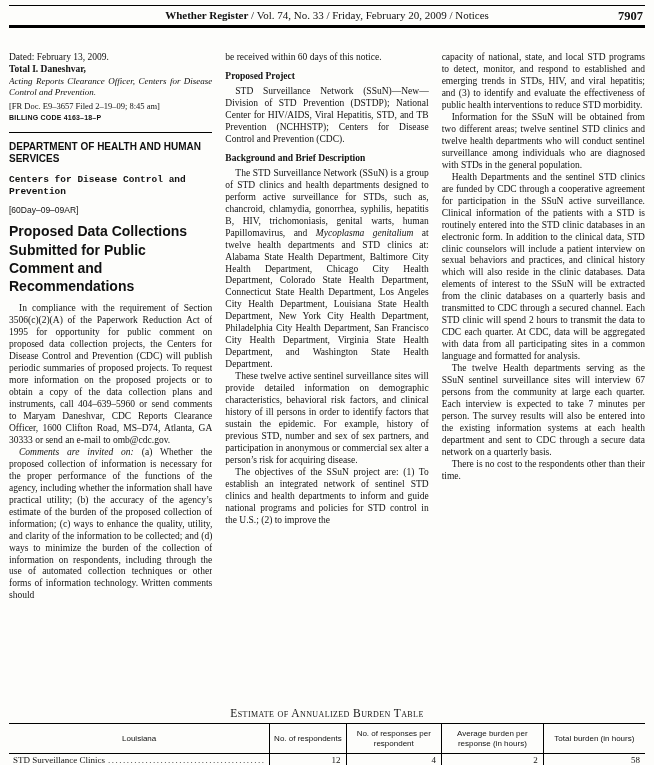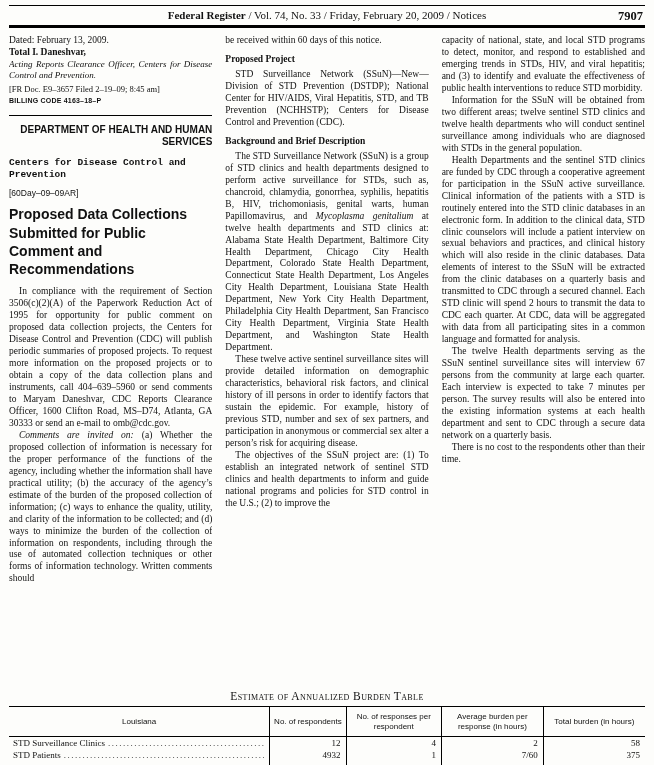--- a/index.html
+++ b/index.html
@@ -5,32 +5,32 @@
   * { margin:0; padding:0; box-sizing:border-box; }
   body { width:654px; height:765px; background:#fdfdfb; font-family:"Liberation Serif", serif; color:#111; }
   .page { width:654px; height:765px; padding:5px 9px 6px; overflow:hidden; background:#fdfdfb; }
 
   
   .fr-header { position:relative; border-top:1px solid #000; border-bottom:3px solid #000; padding:3px 2px 4px; text-align:center; font-size:11px; }
   .hdr-title .jr { font-weight:bold; }
   .hdr-page { position:absolute; right:2px; top:3px; font-weight:bold; font-size:12.5px; }
 
   
-  .columns { display:flex; gap:13px; margin-top:7px; height:646px; overflow:hidden; }
+  .columns { display:flex; gap:13px; margin-top:24px; height:646px; overflow:hidden; }
   .col { flex:1 1 0; font-size:9.5px; line-height:1.26; text-align:justify; overflow:hidden; }
   p.body { text-indent:10px; margin:0; }
   .ital { font-style:italic; }
 
   .sig-name { font-weight:bold; }
   .sig-title { font-style:italic; font-size:9px; line-height:1.25; }
   .frdoc { font-size:8.5px; margin-top:3px; }
   .billing { font-family:"Liberation Sans",sans-serif; font-weight:bold; font-size:7px; letter-spacing:.2px; margin-top:2px; }
   .doc-rule { border-top:1.5px solid #000; margin:9px 0 8px; }
 
-  .h-dept { font-family:"Liberation Sans",sans-serif; font-weight:bold; font-size:10px; line-height:1.25; text-align:right; margin:0 0 8px; }
+  .h-dept { font-family:"Liberation Sans",sans-serif; font-weight:bold; font-size:10px; line-height:1.25; text-align:left; margin:0 0 8px; }
   .h-agency { font-family:Liberation Mono, monospace; font-weight:bold; font-size:9.5px; line-height:1.25; text-align:left; margin:0 0 7px; }
   .docket { font-family:"Liberation Sans",sans-serif; font-size:8.5px; text-align:left; margin:0 0 7px; }
   .h-notice { font-family:"Liberation Sans",sans-serif; font-weight:bold; font-size:14px; line-height:1.3; text-align:left; margin:0 0 8px; }
   .h-section { font-weight:bold; font-size:9.5px; text-align:left; margin:7px 0 3px; }
 
   
   .table-section { margin-top:9px; }
   .table-title { text-align:center; font-variant:small-caps; font-size:11.5px; letter-spacing:.4px; margin-bottom:4px; }
   table.burden { width:100%; border-collapse:collapse; border-top:1.5px solid #000; border-bottom:1.5px solid #000; font-size:9px; table-layout:fixed; }
   table.burden th { font-family:"Liberation Sans",sans-serif; font-weight:normal; font-size:8px; line-height:1.2; text-align:center; vertical-align:middle; border-bottom:1px solid #000; padding:5px 3px; }
@@ -43,21 +43,21 @@
   tr.spacer td { height:9px; }
   .firstpad { padding-top:4px; }
 </style>
 </head>
 <body>
 
 <div class="page">
 
   <header class="fr-header">
     <div class="hdr-title">
-      <span class="jr">Federal Register</span><span> / Vol. 74, No. 33 / Friday, February 20, 2009 / Notices</span>
+      <span class="jr">Whether Register</span><span> / Vol. 74, No. 33 / Friday, February 20, 2009 / Notices</span>
     </div>
     <div class="hdr-page">7907</div>
   </header>
 
   <div class="columns">
 
     <div class="col">
       <div>Dated: February 13, 2009.</div>
       <div class="sig-name">Total I. Daneshvar,</div>
       <div class="sig-title">Acting Reports Clearance Officer, Centers for Disease Control and Prevention.</div>

